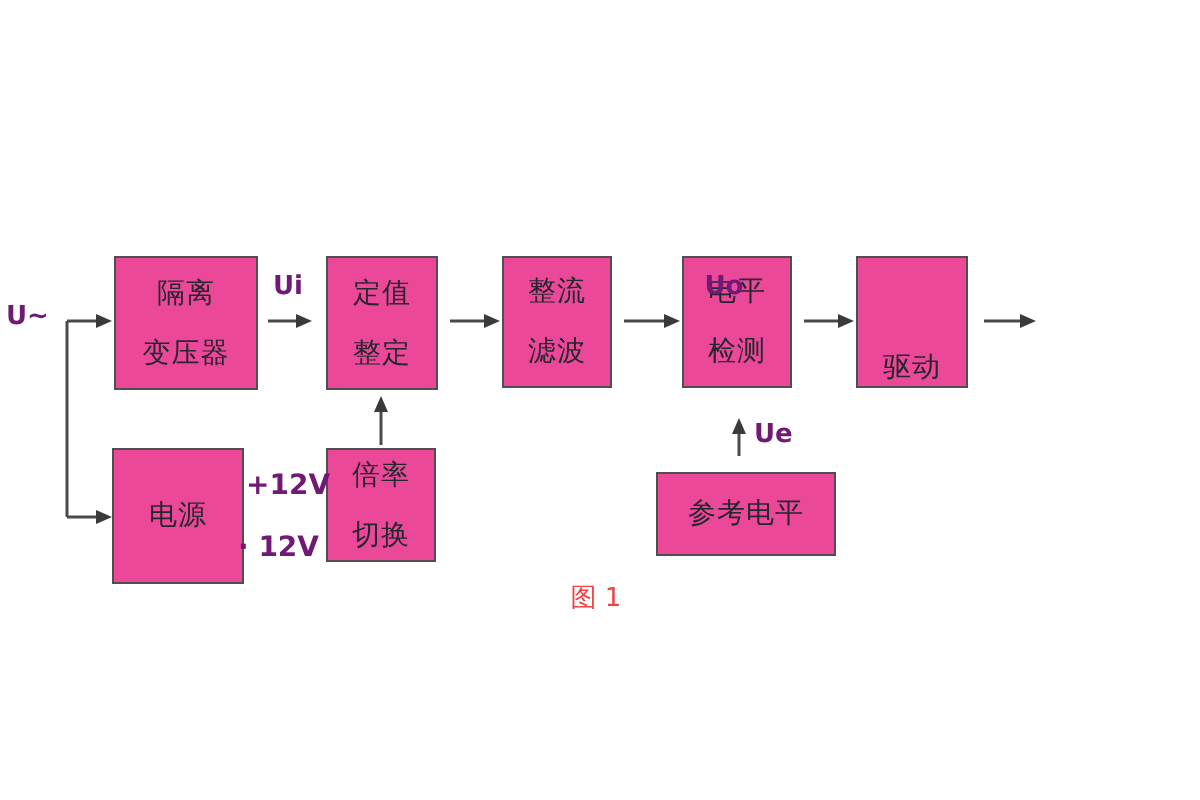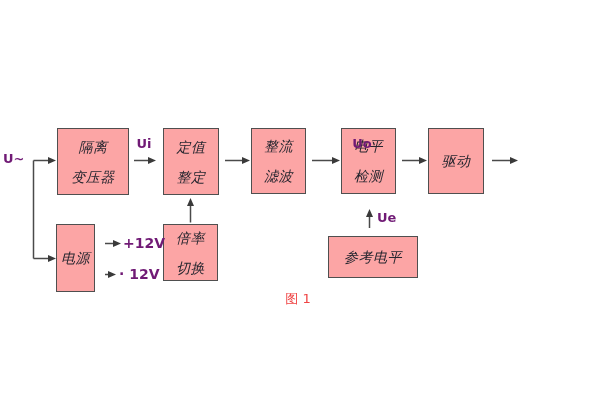--- a/index.html
+++ b/index.html
@@ -20,26 +20,25 @@
     position: absolute;
     left: 0;
     top: 0;
     width: 600px;
     height: 400px;
   }
   .block {
     position: absolute;
     box-sizing: border-box;
     border: 1.5px solid #4f4f4f;
-    background: #fca5a5;
+    background: #ec4899;
     display: flex;
     align-items: center;
     justify-content: center;
     text-align: center;
-    font-style: italic;
   }
   .block-label {
     white-space: pre-line;
     font-size: 14px;
     font-weight: 500;
     line-height: 30px;
     color: #26262f;
     letter-spacing: 0.5px;
   }
   .block-label.single {
@@ -61,23 +60,23 @@
     text-align: center;
     font-size: 13px;
     font-weight: 500;
     color: #ef4444;
   }
   
   .b-isolation  { left: 57px;  top: 128px; width: 72px; height: 67px; }
   .b-setpoint   { left: 163px; top: 128px; width: 56px; height: 67px; }
   .b-rectifier  { left: 251px; top: 128px; width: 55px; height: 66px; }
   .b-level      { left: 341px; top: 128px; width: 55px; height: 66px; }
-  .b-drive      { left: 428px; top: 128px; width: 56px; height: 66px; }
+  .b-drive      { left: 428px; top: 128px; width: 56px; height: 66px; align-items: flex-end; }
   .b-relay      { left: 519px; top: 128px; width: 67px; height: 66px; }
-  .b-power      { left: 56px;  top: 224px; width: 39px; height: 68px; }
+  .b-power      { left: 56px;  top: 224px; width: 66px; height: 68px; }
   .b-ratio      { left: 163px; top: 224px; width: 55px; height: 57px; }
   .b-reference  { left: 328px; top: 236px; width: 90px; height: 42px; }
   
   .l-input { left: 3px;   top: 152px; width: 28px; }
   .l-ui    { left: 131px; top: 137px; width: 26px; }
   .l-uo    { left: 307px; top: 137px; width: 30px; padding-left: 40px; }
   .l-ue    { left: 377px; top: 211px; width: 30px; }
   .l-p12   { left: 123px; top: 236px; width: 38px; font-size: 14px; }
   .l-n12   { left: 119px; top: 267px; width: 42px; font-size: 14px; }
 </style>

